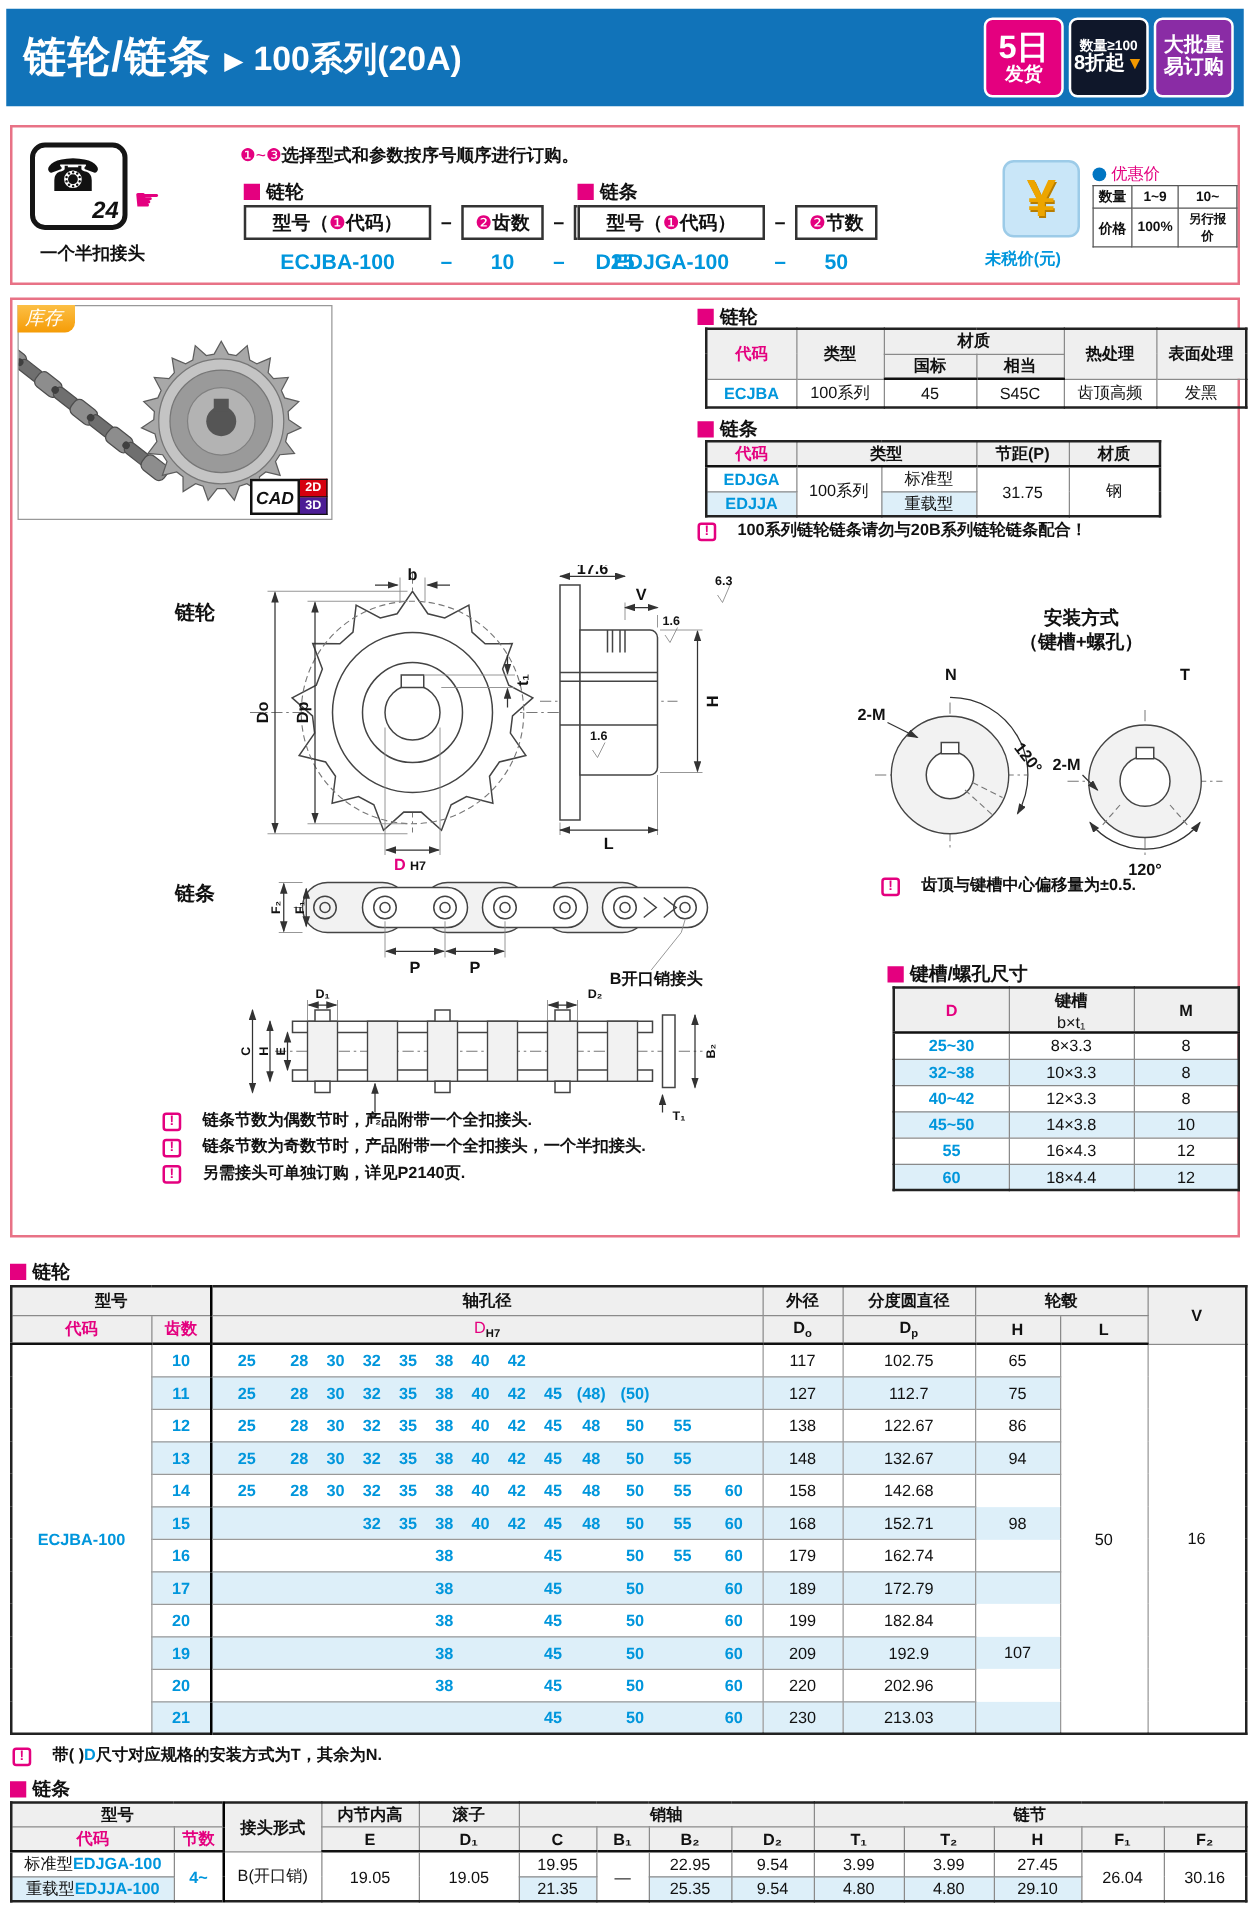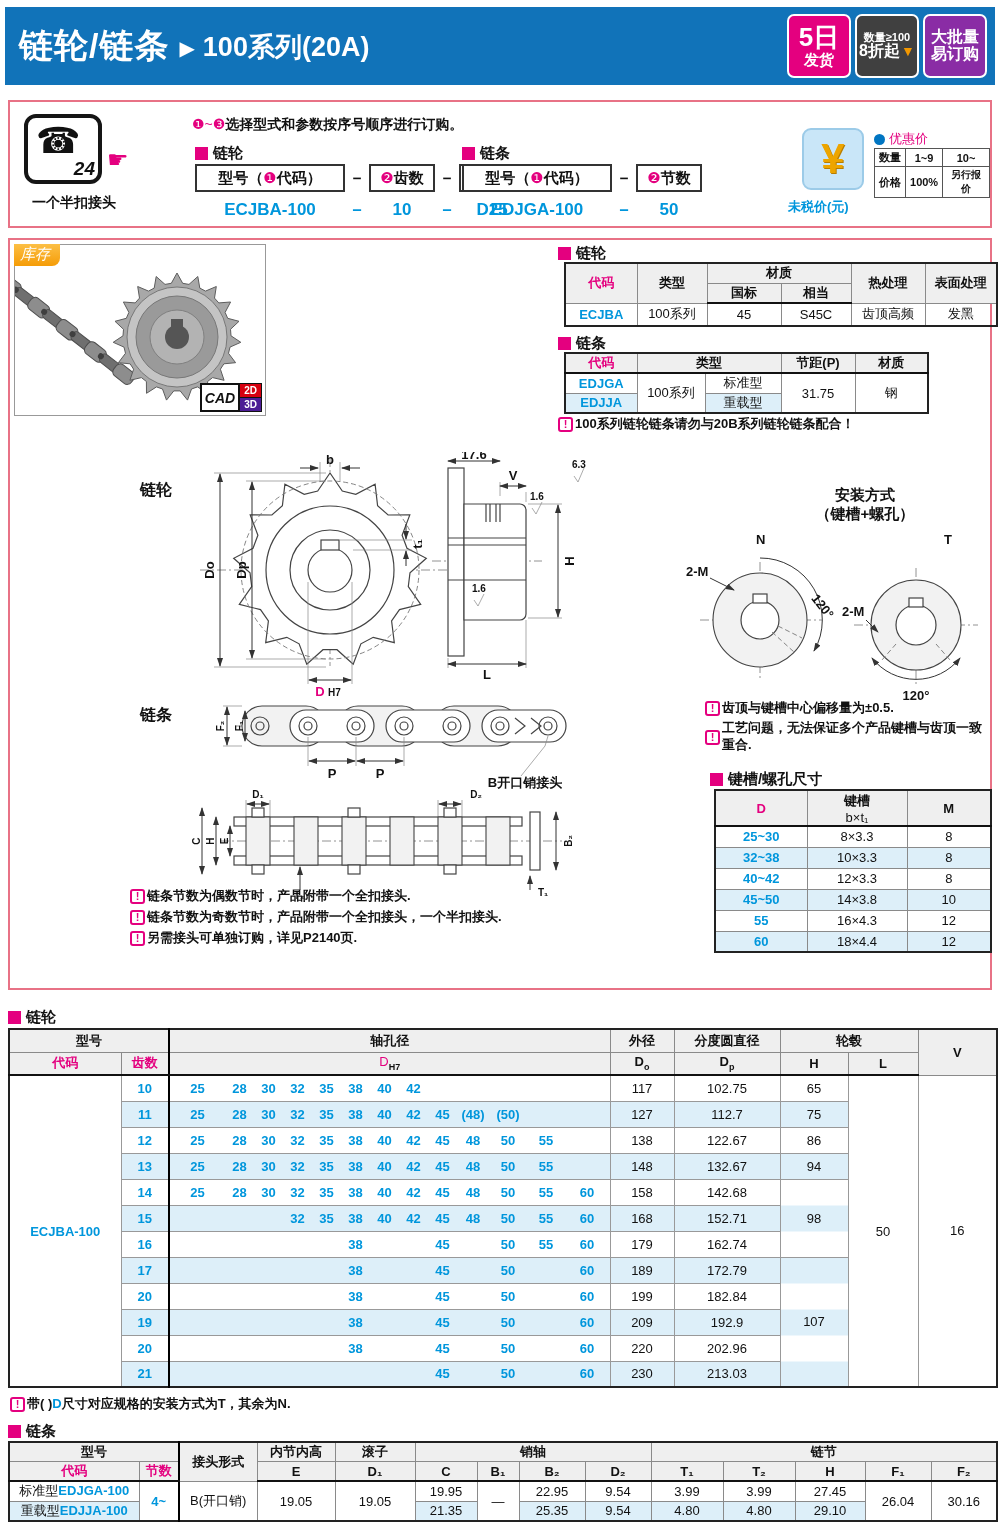--- a/index.html
+++ b/index.html
@@ -6,21 +6,21 @@
 body{font-family:"Liberation Sans","DejaVu Sans",sans-serif;background:#fff;color:#111}
 .page{position:relative;width:1000px;height:1524px;background:#fff;overflow:hidden}
 .abs{position:absolute}
 
 .topbar{position:absolute;left:5px;top:7px;width:990px;height:78px;background:#1173b9;display:flex;align-items:center}
 .title{color:#fff;font-weight:bold;font-size:34px;margin-left:14px;letter-spacing:1px}
 .tri{color:#fff;font-size:20px;margin:4px 8px 0 10px}
 .series{color:#fff;font-weight:bold;font-size:27px;margin-top:2px}
 .badges{margin-left:auto;margin-right:8px;display:flex;gap:4px}
 .badge{width:64px;height:64px;border-radius:7px;border:2px solid #fff;color:#fff;display:flex;flex-direction:column;align-items:center;justify-content:center;font-weight:bold;line-height:1.05;text-align:center}
-.badge.speed{background:#e4007f}.badge.qty{background:#404040}.badge.bulk{background:#8a2ca5}
+.badge.speed{background:#e4007f}.badge.qty{background:#0f172a}.badge.bulk{background:#8a2ca5}
 .b-big{font-size:26px}.b-small{font-size:15px}.b-xs{font-size:11px}.b-mid{font-size:16px}
 .b-arrow{color:#f39800;font-size:14px;margin-left:1px}
 
 .order-panel{position:absolute;left:8px;top:100px;width:984px;height:128px;border:2px solid #e87286;background:#fff}
 .content-panel{position:absolute;left:8px;top:238px;width:984px;height:752px;border:2px solid #e87286;background:#fff}
 
 .phonebox{position:absolute;left:14px;top:12px;width:78px;height:70px;border:4px solid #151515;border-radius:12px;background:#fff}
 .phone-glyph{position:absolute;left:8px;top:2px;font-size:36px;color:#111}
 .phone-24{position:absolute;right:3px;bottom:0;font-weight:bold;font-style:italic;font-size:19px;color:#111}
 .finger{position:absolute;left:97px;top:44px;color:#e4007f;font-size:24px;font-weight:bold}
@@ -51,21 +51,21 @@
 .cad2{background:#d6000f;color:#fff;font-weight:bold;font-size:10px;padding:1px 4px;border:1px solid #111;border-left:none}
 .cad3{background:#4c1d95;color:#fff;font-weight:bold;font-size:10px;padding:1px 4px;border:1px solid #111;border-left:none;border-top:none}
 
 .t{border-collapse:collapse;table-layout:fixed}
 .t th,.t td{border:1px solid #8a8a8a;text-align:center;padding:0;font-size:13px;height:20px}
 .t th{background:#efefef;font-weight:bold}
 .t{border:2px solid #222}
 .hb th{border-bottom:2px solid #111}
 .altbg{background:#ddeff9}
 
-.noteline{display:flex;align-items:center;gap:2px;font-size:13px;font-weight:bold;line-height:1.3}
+.noteline{display:flex;align-items:flex-end;gap:17px;font-size:13px;font-weight:bold;line-height:1.3}
 .warn{width:15px;height:15px;border:2px solid #e4007f;border-radius:3px;color:#e4007f;font-size:11px;line-height:11px;text-align:center;font-weight:bold;flex:none;margin-top:1px}
 .warn::before{content:"!"}
 
 .dwlabel{font-weight:bold;font-size:16px}
 svg .ln{stroke:#444;stroke-width:1.2;fill:none}
 svg .fl{stroke:#444;stroke-width:1.2;fill:#fff}
 svg .fg{stroke:#444;stroke-width:1.1;fill:#f2f2f2}
 svg .dim{stroke:#333;stroke-width:1;fill:none;marker-start:url(#ar);marker-end:url(#ar)}
 svg .dime{stroke:#333;stroke-width:1;fill:none;marker-end:url(#ar)}
 svg .ext{stroke:#888;stroke-width:.7;fill:none}
@@ -424,24 +424,20 @@
         <text class="dt" x="160" y="88">2-M</text>
         <line class="dime" x1="184" y1="92" x2="196" y2="104"></line>
         <path class="dim" d="M190,130 A56,56 0 0 0 278,130"></path>
         <text class="dt" x="234" y="172" text-anchor="middle">120°</text>
       </g>
     </svg>
     <div class="abs" style="left:695px;top:460px;width:288px">
       <div class="noteline">
         <span class="warn"></span>
         <span>齿顶与键槽中心偏移量为±0.5.</span>
-      </div>
-      <div class="noteline" style="margin-top:3px">
-        <span class="warn"></span>
-        <span>工艺问题，无法保证多个产品键槽与齿顶一致重合.</span>
       </div>
     </div>
 
     <div class="sec abs" style="left:700px;top:530px">
       <span class="sq"></span>
       <span>键槽/螺孔尺寸</span>
     </div>
     <table class="t abs" style="left:704px;top:549px;width:276px">
       <colgroup>
           <col style="width:92px">

